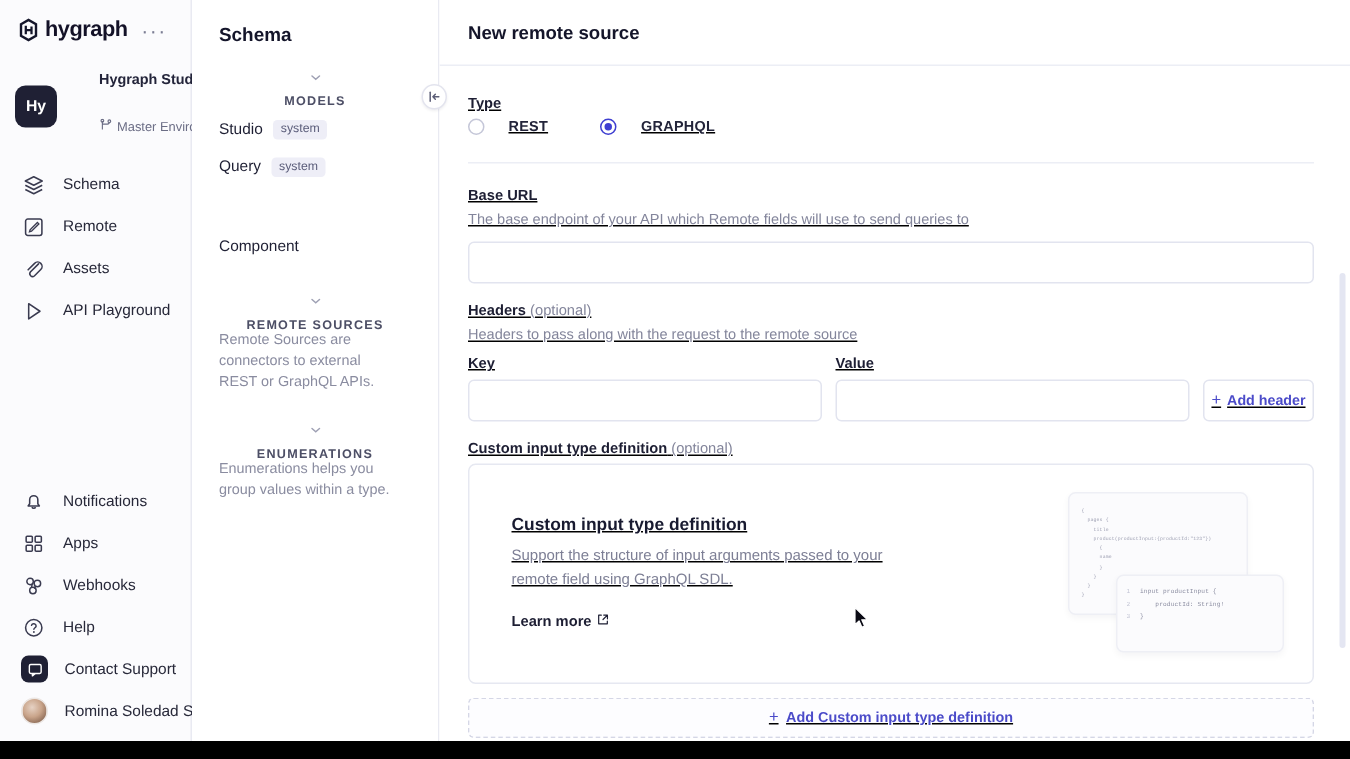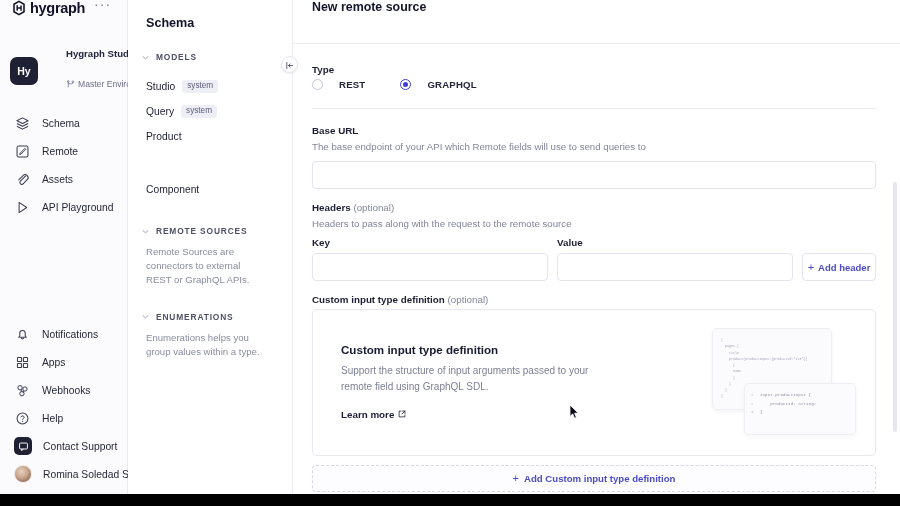--- a/index.html
+++ b/index.html
@@ -21,21 +21,21 @@
   .rail {
     width: 128px; height: 494px;
     background: #fbfbfd;
     border-right: 1px solid #e9eaf2;
     display: flex; flex-direction: column;
     flex: 0 0 128px;
     position: relative;
   }
   .brand {
     height: 40px;
-    display: flex; align-items: flex-start;
+    display: flex; align-items: center;
     padding: 0 12px;
     gap: 7px;
   }
   .brand-logo { display: flex; align-items: center; gap: 4px; }
   .brand-mark { width: 14px; height: 16px; display:block; }
   .brand-word {
     font-size: 14.5px; font-weight: 700; color: #131127;
     letter-spacing: -0.3px;
   }
   .brand-dots {
@@ -94,21 +94,21 @@
     padding: 16px 0 0 0;
     position: relative;
   }
   .schema-title {
     font-size: 12.6px; font-weight: 700; color: #14152a;
     padding: 0 18px; margin-bottom: 18px;
   }
   .sec { margin-bottom: 2px; }
   .sec-head {
     display: flex; align-items: center; gap: 7px;
-    padding: 0 14px; height: 18px; cursor: pointer;
+    padding: 0 14px; height: 18px; cursor: pointer; flex-direction: column;
   }
   .caret {
     width: 7px; height: 7px; flex: 0 0 7px;
     display:flex; align-items:center; justify-content:center;
   }
   .sec-label {
     font-size: 8.4px; font-weight: 700; color: #4d4f66;
     letter-spacing: 0.85px; text-transform: uppercase;
   }
   .sec-body { padding: 8px 0 0 0; }
@@ -141,33 +141,33 @@
 
   
   .main {
     flex: 1 1 auto; height: 494px;
     background: #ffffff;
     display: flex; flex-direction: column;
     position: relative; overflow: hidden;
   }
   .main-head {
     height: 44px; flex: 0 0 44px;
-    display: flex; align-items: flex-start;
+    display: flex; align-items: center;
     padding: 0 19px;
     border-bottom: 1px solid #eceef5;
   }
   .main-title { font-size: 12.4px; font-weight: 700; color: #14152a; }
 
   .form-scroll {
     flex: 1 1 auto;
     padding: 20px 24px 0 19px;
     overflow: hidden;
     position: relative;
   }
-  .field { margin-bottom: 0; }
+  .field { margin-bottom: 0; text-decoration: underline; }
   .lbl {
     font-size: 9.8px; font-weight: 700; color: #1d1e33;
     display: block; margin-bottom: 4px;
   }
   .lbl .opt { font-weight: 400; color: #83859b; }
   .hint {
     font-size: 9.7px; color: #83859b;
     margin-bottom: 7px; display: block; line-height: 1.4;
   }
 
@@ -425,23 +425,20 @@
         <span class="sec-label">MODELS</span>
       </div>
       <div class="sec-body">
         <div class="model-row">
           <span class="model-name">Studio</span>
           <span class="sys-badge">system</span>
         </div>
         <div class="model-row">
           <span class="model-name">Query</span>
           <span class="sys-badge">system</span>
-        </div>
-        <div class="model-row">
-          <span class="model-name">Product</span>
         </div>
       </div>
     </div>
 
     <div class="gap-lg"></div>
 
     <div class="sec">
       <div class="sec-body">
         <div class="model-row">
           <span class="model-name">Component</span>

